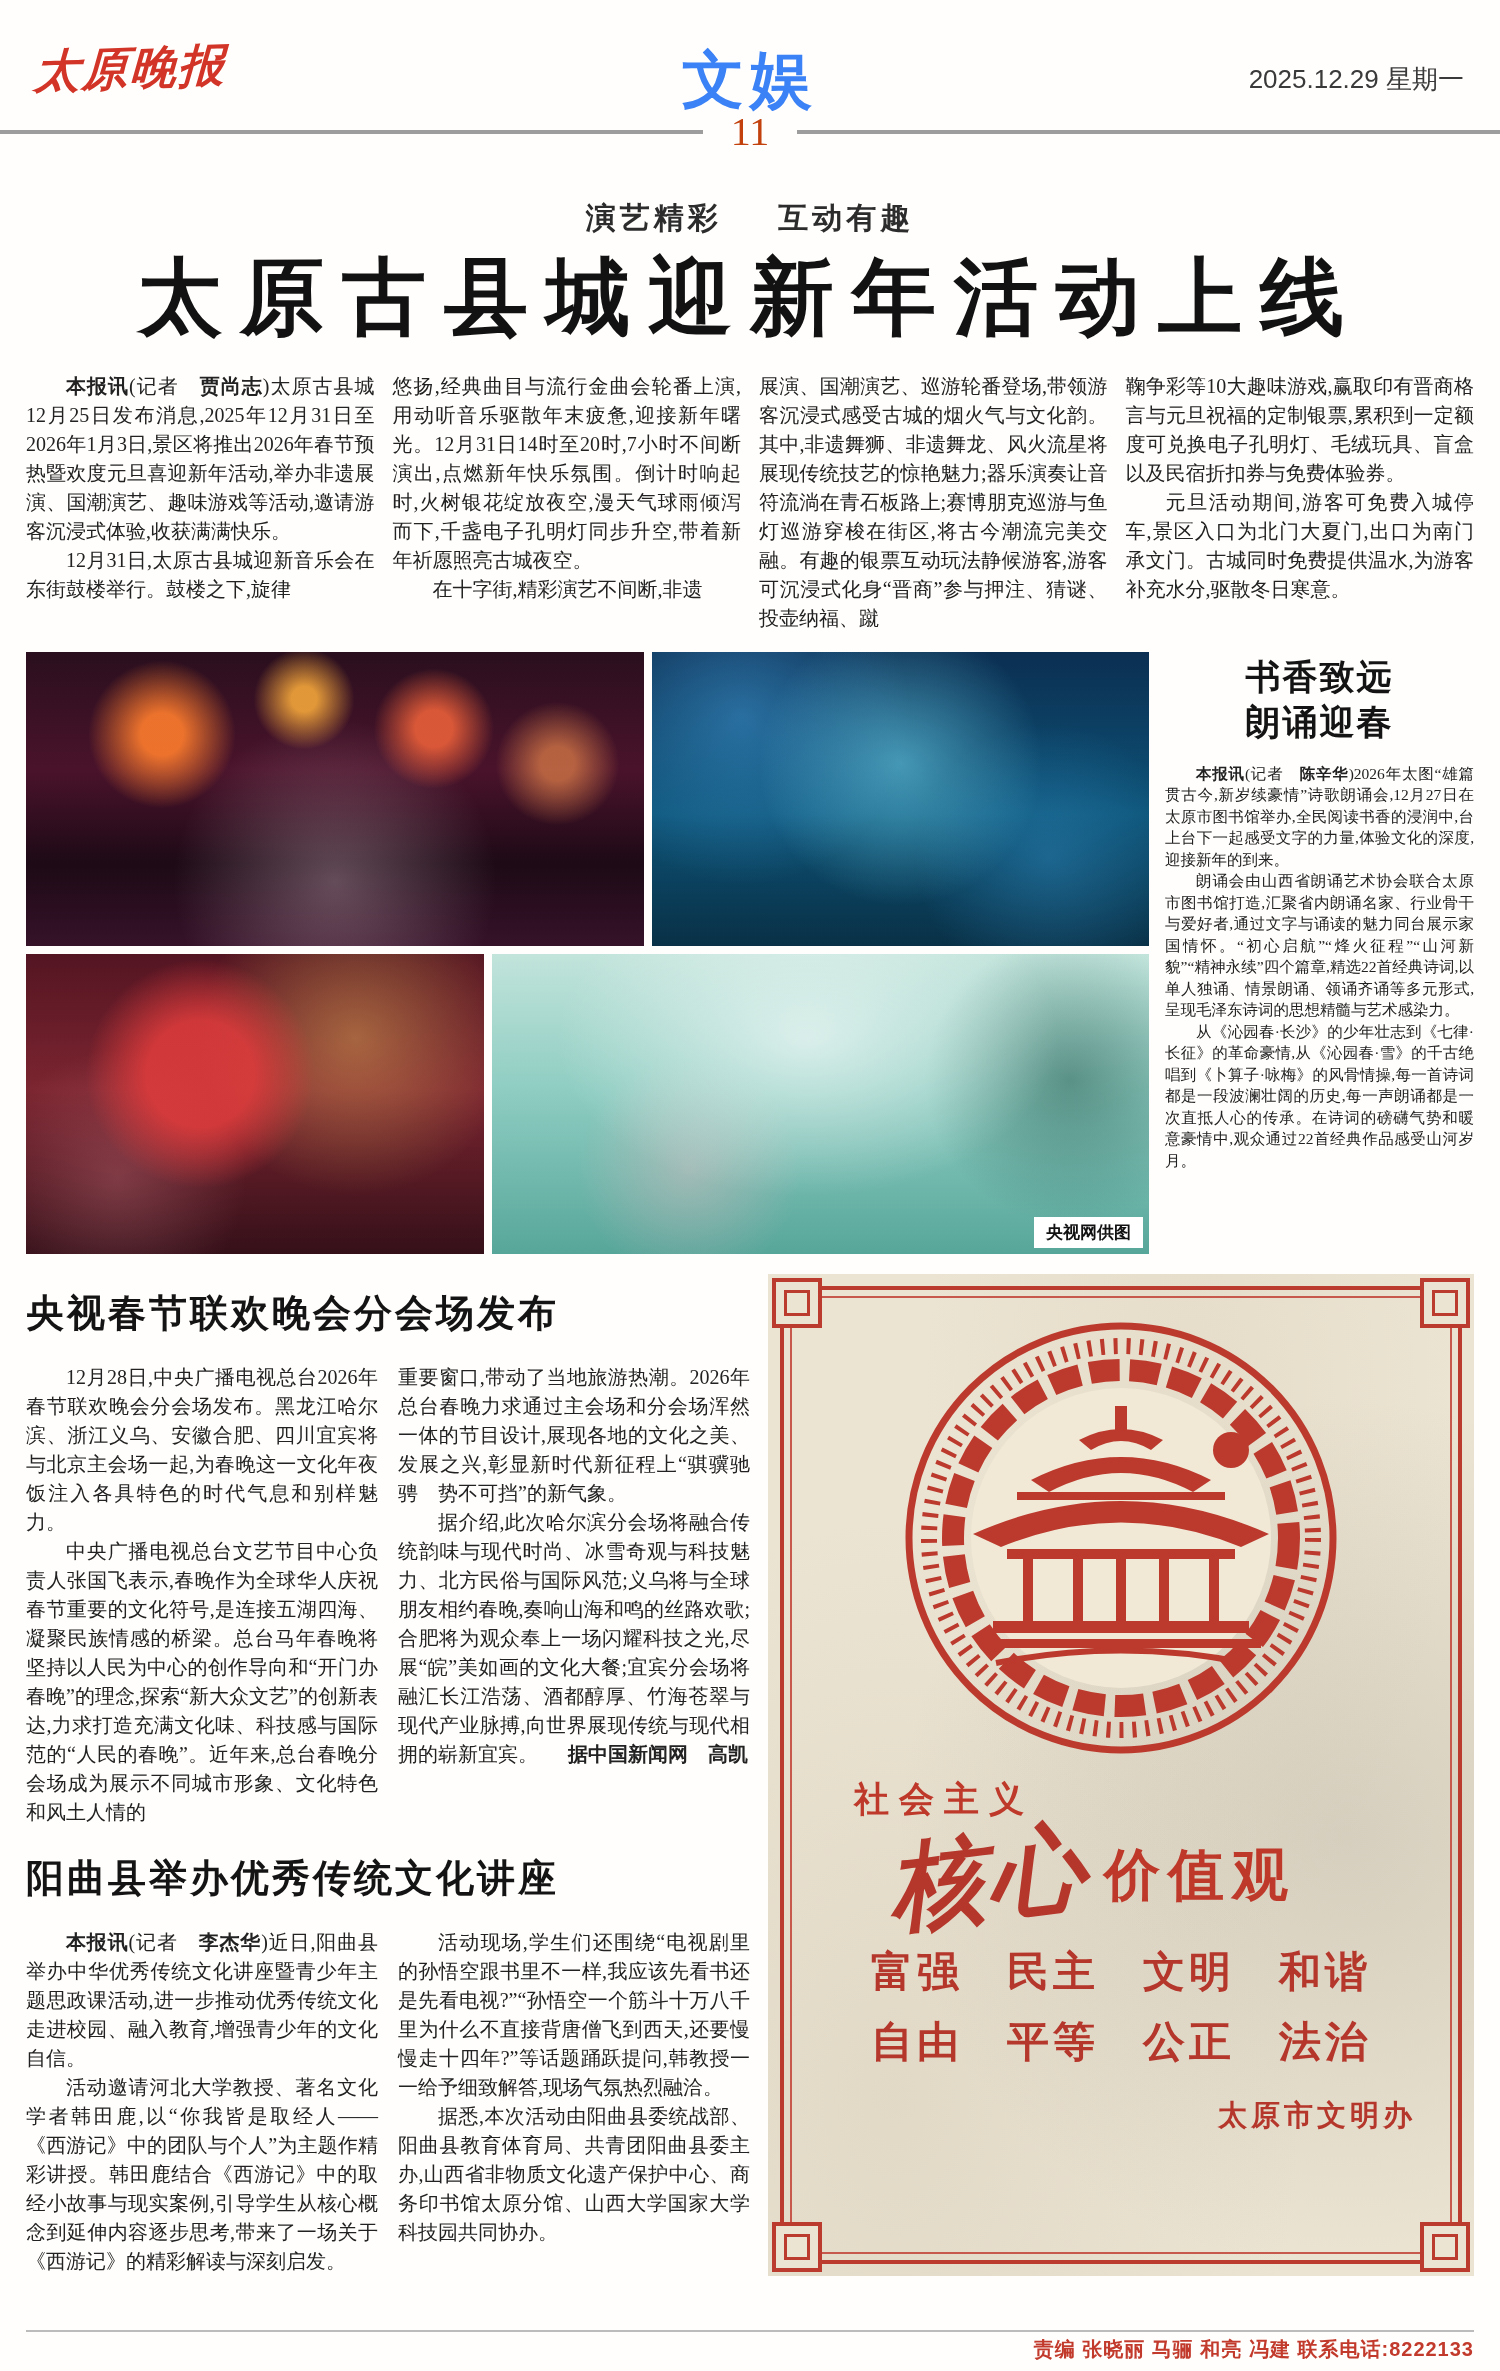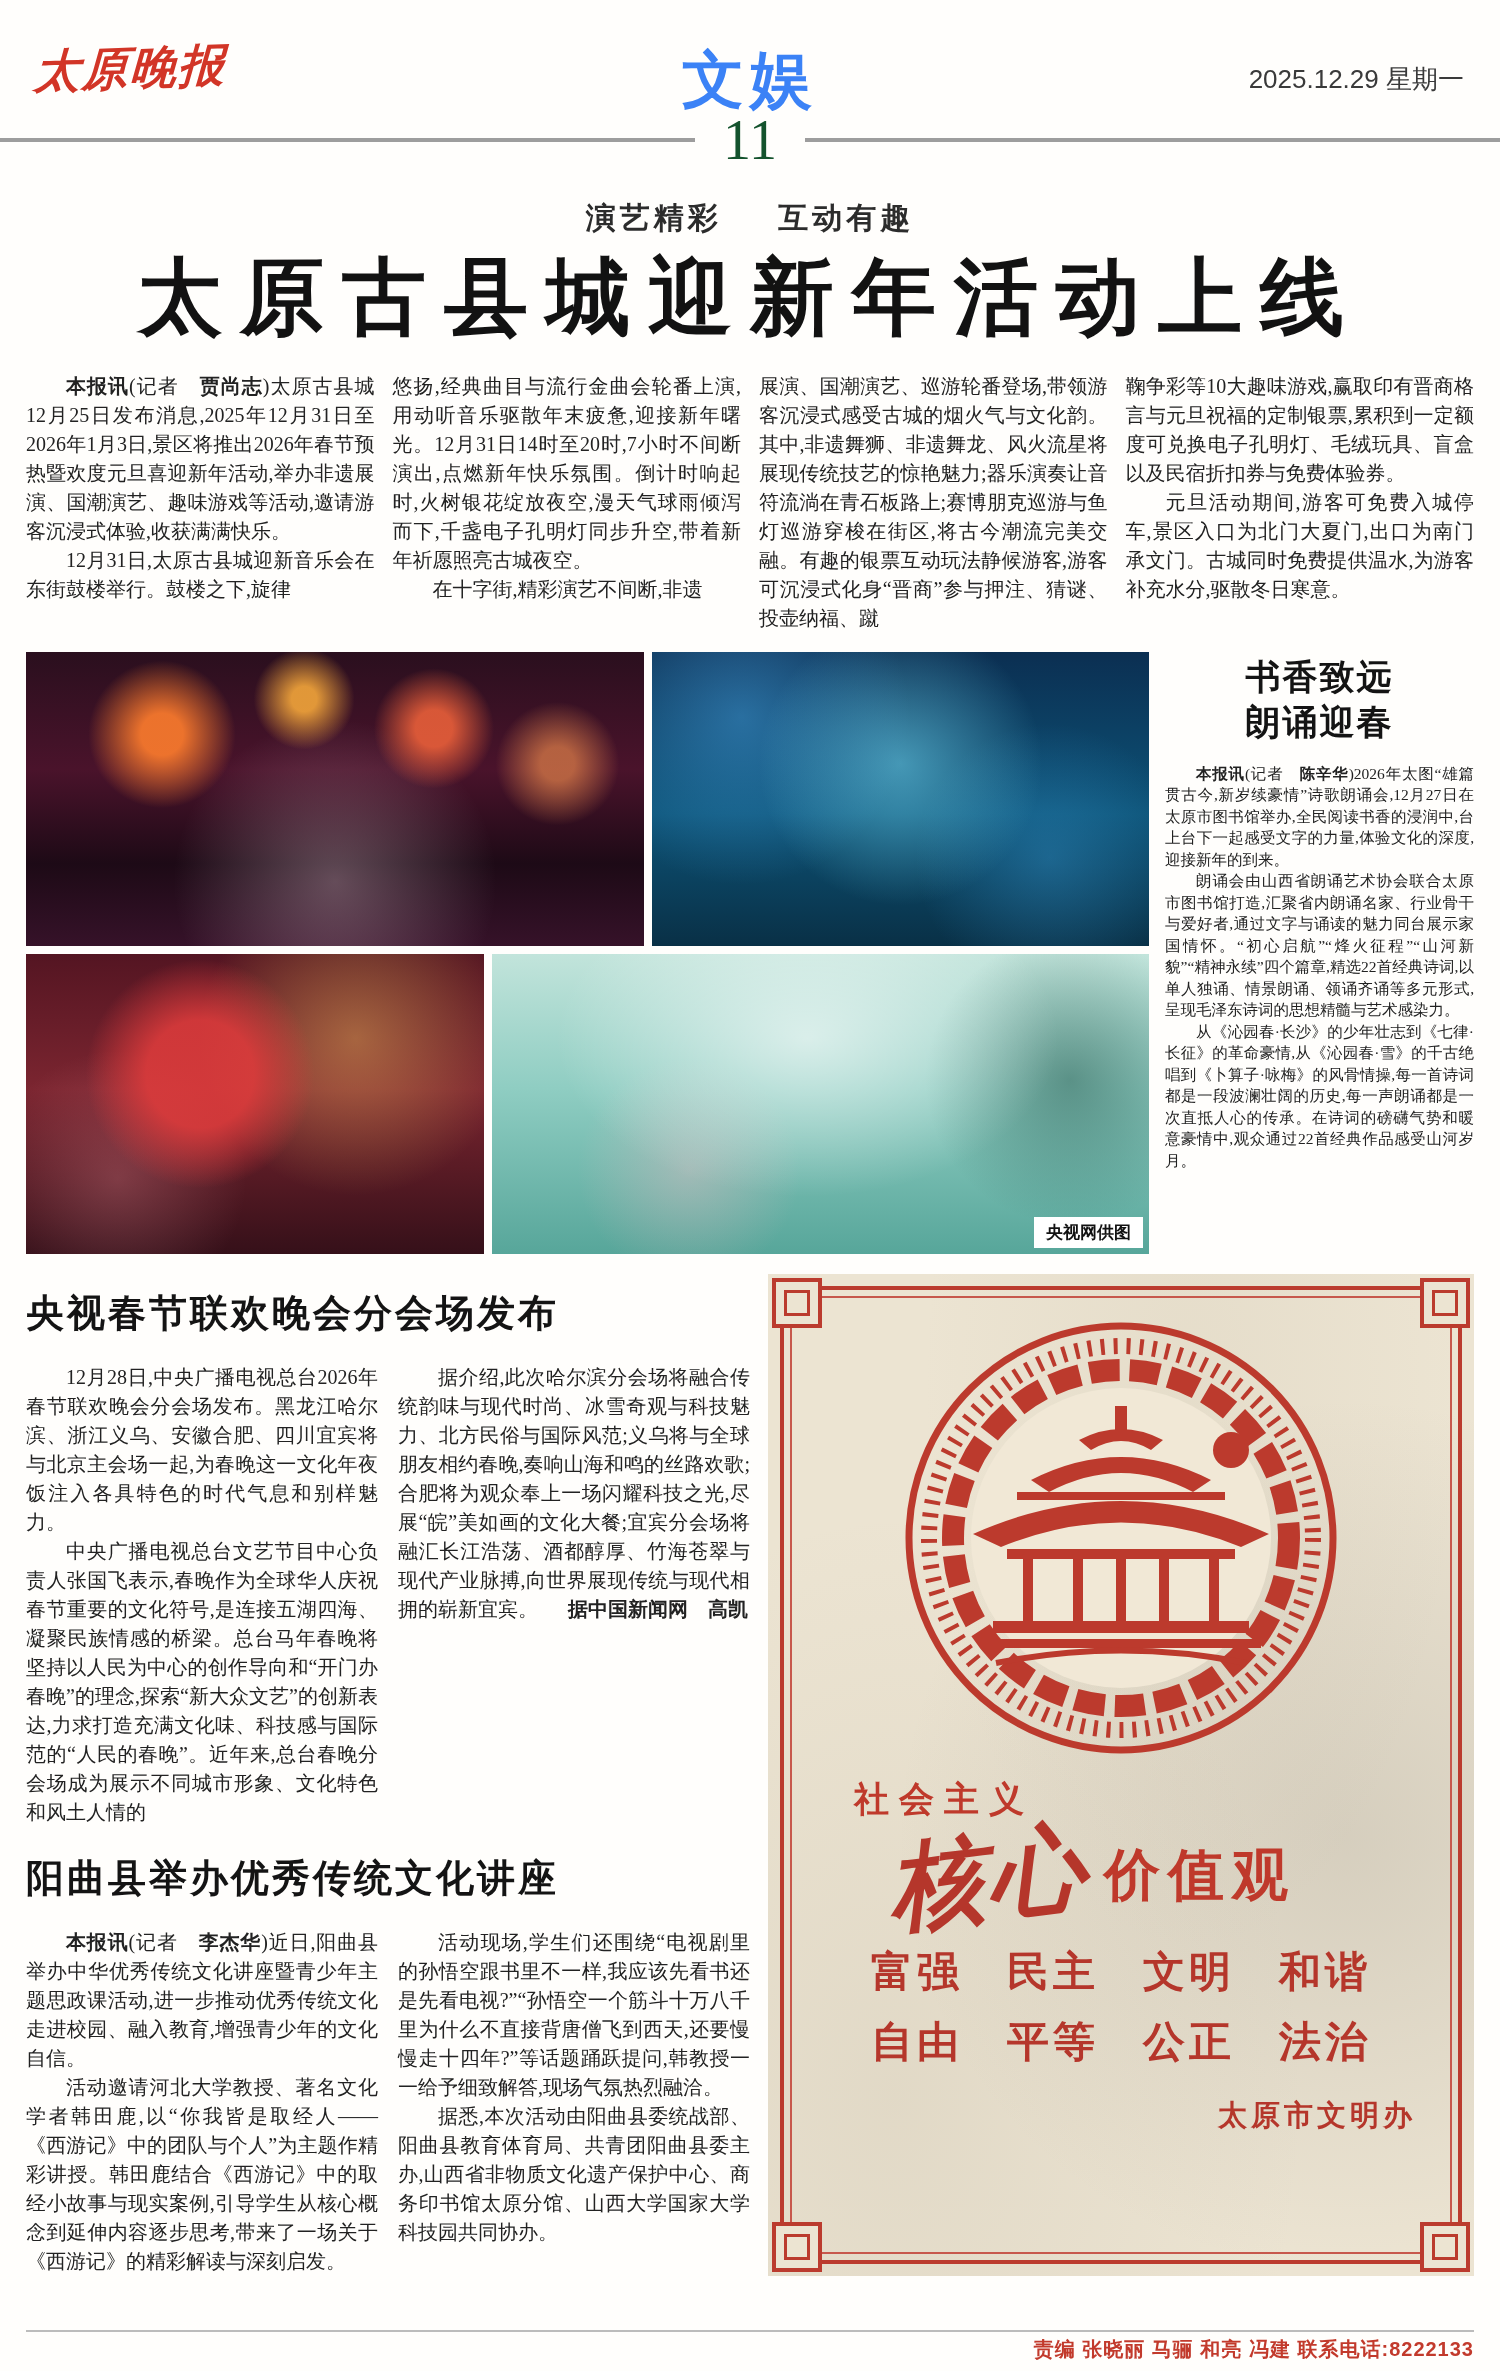--- a/index.html
+++ b/index.html
@@ -9,21 +9,21 @@
   .header{position:relative;height:166px;}
   .logo{position:absolute;left:34px;top:38px;font-size:46px;font-weight:bold;font-style:italic;
         color:#d23527;transform:rotate(-2deg) skewX(-4deg);letter-spacing:2px;
         font-family:"DejaVu Serif",serif;}
   .section-name{position:absolute;left:50%;top:38px;transform:translateX(-50%);
         font-size:62px;font-weight:900;color:#3b82f6;letter-spacing:6px;}
   .date{position:absolute;right:36px;top:62px;font-size:26px;color:#3a3a3a;
         font-family:"Liberation Sans",sans-serif;}
   .pagerule{position:absolute;left:0;right:0;top:112px;display:flex;align-items:center;}
   .pagerule .line{flex:1;height:4px;background:#9d9d9d;}
-  .pagerule .num{padding:0 28px;font-size:56px;color:#14532d;line-height:1;}
+  .pagerule .num{padding:0 28px;font-size:40px;color:#c2410c;line-height:1;}
   
   .kicker{text-align:center;margin-top:32px;font-size:30px;font-weight:700;color:#2c2c2c;
         font-family:"Liberation Sans",sans-serif;letter-spacing:4px;}
   .kicker span{margin:0 22px;}
   .headline{text-align:center;margin-top:10px;font-size:84px;font-weight:900;color:#121212;
         letter-spacing:18px;font-family:"Liberation Sans",sans-serif;line-height:1.15;}
   .lead-cols{display:flex;gap:18px;padding:0 26px;margin-top:26px;height:266px;overflow:hidden;}
   .lead-cols .col{flex:1;font-size:20px;line-height:29px;text-align:justify;}
   p{margin:0;}
   .ind{text-indent:2em;}
@@ -168,20 +168,21 @@
     <div class="lower-left">
 
       <div class="art">
         <h2>央视春节联欢晚会分会场发布</h2>
         <div class="art-cols">
           <div class="acol">
             <p class="ind">12月28日,中央广播电视总台2026年春节联欢晚会分会场发布。黑龙江哈尔滨、浙江义乌、安徽合肥、四川宜宾将与北京主会场一起,为春晚这一文化年夜饭注入各具特色的时代气息和别样魅力。</p>
             <p class="ind">中央广播电视总台文艺节目中心负责人张国飞表示,春晚作为全球华人庆祝春节重要的文化符号,是连接五湖四海、凝聚民族情感的桥梁。总台马年春晚将坚持以人民为中心的创作导向和“开门办春晚”的理念,探索“新大众文艺”的创新表达,力求打造充满文化味、科技感与国际范的“人民的春晚”。近年来,总台春晚分会场成为展示不同城市形象、文化特色和风土人情的</p>
           </div>
           <div class="acol">
+            <p>重要窗口,带动了当地旅游热潮。2026年总台春晚力求通过主会场和分会场浑然一体的节目设计,展现各地的文化之美、发展之兴,彰显新时代新征程上“骐骥驰骋　势不可挡”的新气象。</p>
             <p class="ind"><span>据介绍,此次哈尔滨分会场将融合传统韵味与现代时尚、冰雪奇观与科技魅力、北方民俗与国际风范;义乌将与全球朋友相约春晚,奏响山海和鸣的丝路欢歌;合肥将为观众奉上一场闪耀科技之光,尽展“皖”美如画的文化大餐;宜宾分会场将融汇长江浩荡、酒都醇厚、竹海苍翠与现代产业脉搏,向世界展现传统与现代相拥的崭新宜宾。</span><span class="byline">据中国新闻网　高凯</span></p>
           </div>
         </div>
       </div>
 
       <div class="art">
         <h2>阳曲县举办优秀传统文化讲座</h2>
         <div class="art-cols">
           <div class="acol">
             <p class="ind"><b>本报讯</b><span>(记者　</span><b>李杰华</b><span>)</span><span>近日,阳曲县举办中华优秀传统文化讲座暨青少年主题思政课活动,进一步推动优秀传统文化走进校园、融入教育,增强青少年的文化自信。</span></p>

